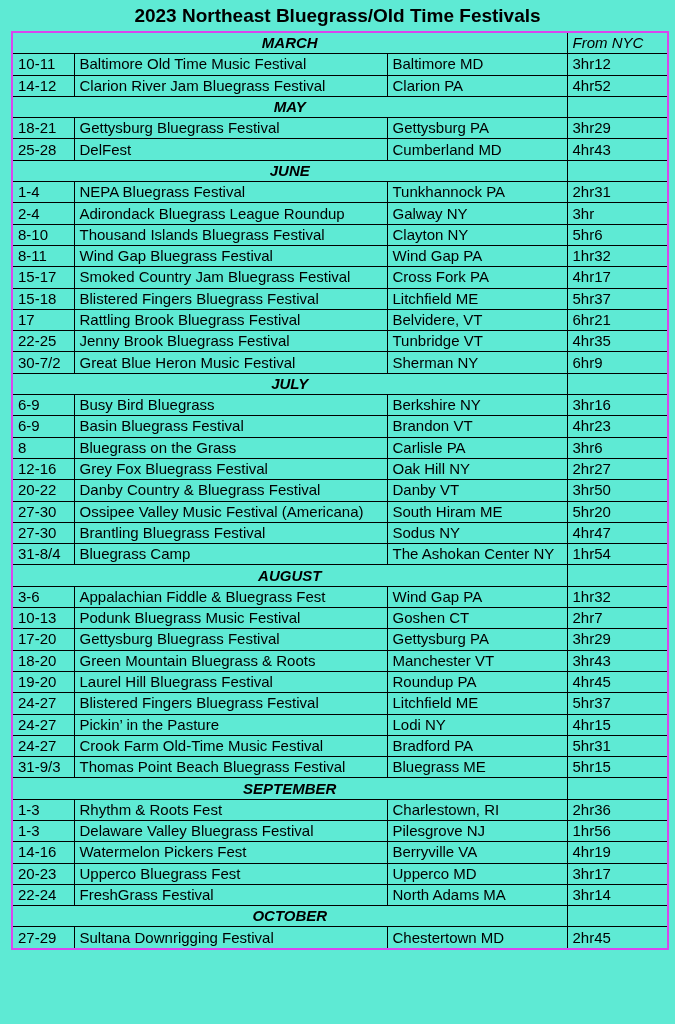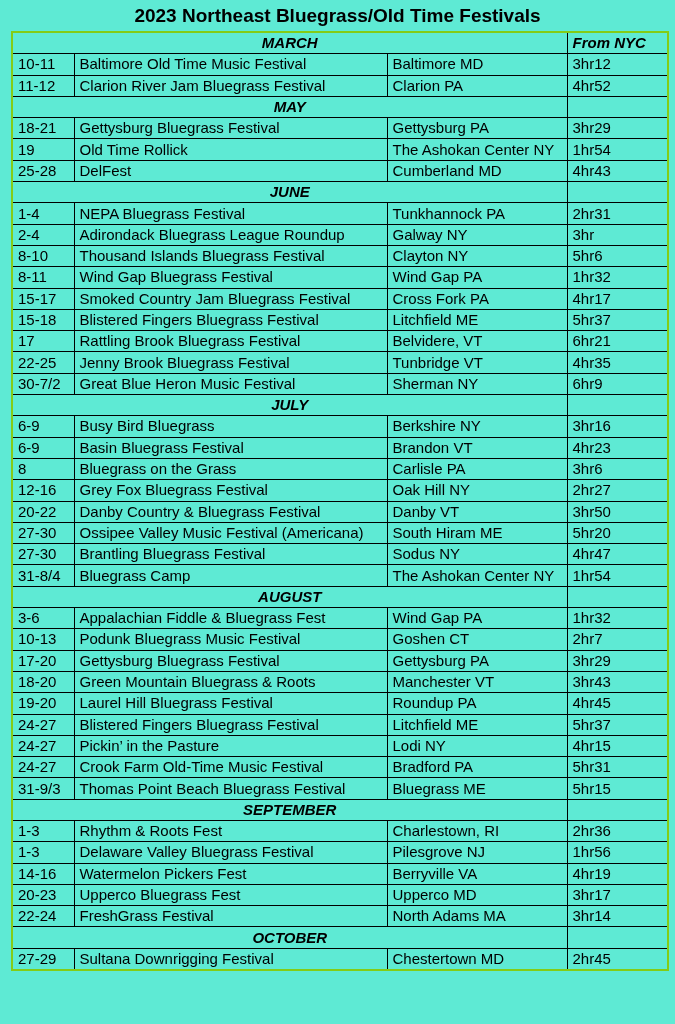--- a/index.html
+++ b/index.html
@@ -21,21 +21,21 @@
     font-weight: bold;
     text-align: center;
     margin: 5px 0 4px 0;
     letter-spacing: 0px;
   }
   table.festivals {
     border-collapse: collapse;
     table-layout: fixed;
     margin-left: 11px;
     width: 656px;
-    border: 2px solid #84cc16;
+    border: 2px solid #d946ef;
   }
   col.c-dates    { width: 62px;  }
   col.c-festival { width: 313px; }
   col.c-location { width: 180px; }
   col.c-time     { width: 101px; }
   td {
     border: 1px solid #000000;
     padding: 0 5px;
     font-size: 15px;
     height: 20.3px;
@@ -44,21 +44,21 @@
     overflow: hidden;
     vertical-align: middle;
   }
   td.month-cell {
     text-align: center;
     font-weight: bold;
     font-style: italic;
     font-size: 15px;
   }
   td.from-nyc-cell {
-    font-weight: bold;
+    font-weight: normal;
     font-style: italic;
   }
 </style>
 </head>
 <body>
 
 <div class="page">
   <div class="page-title">2023 Northeast Bluegrass/Old Time Festivals</div>
   <table class="festivals">
     <colgroup>
@@ -72,40 +72,34 @@
           <td class="month-cell" colspan="3">MARCH</td>
           <td class="from-nyc-cell">From NYC</td>
         </tr>
         <tr>
           <td>10-11</td>
           <td>Baltimore Old Time Music Festival</td>
           <td>Baltimore MD</td>
           <td>3hr12</td>
         </tr>
         <tr>
-          <td>11-12</td>
+          <td>14-12</td>
           <td>Clarion River Jam Bluegrass Festival</td>
           <td>Clarion PA</td>
           <td>4hr52</td>
         </tr>
         <tr>
           <td class="month-cell" colspan="3">MAY</td>
           <td></td>
         </tr>
         <tr>
           <td>18-21</td>
           <td>Gettysburg Bluegrass Festival</td>
           <td>Gettysburg PA</td>
           <td>3hr29</td>
-        </tr>
-        <tr>
-          <td>19</td>
-          <td>Old Time Rollick</td>
-          <td>The Ashokan Center NY</td>
-          <td>1hr54</td>
         </tr>
         <tr>
           <td>25-28</td>
           <td>DelFest</td>
           <td>Cumberland MD</td>
           <td>4hr43</td>
         </tr>
         <tr>
           <td class="month-cell" colspan="3">JUNE</td>
           <td></td>

